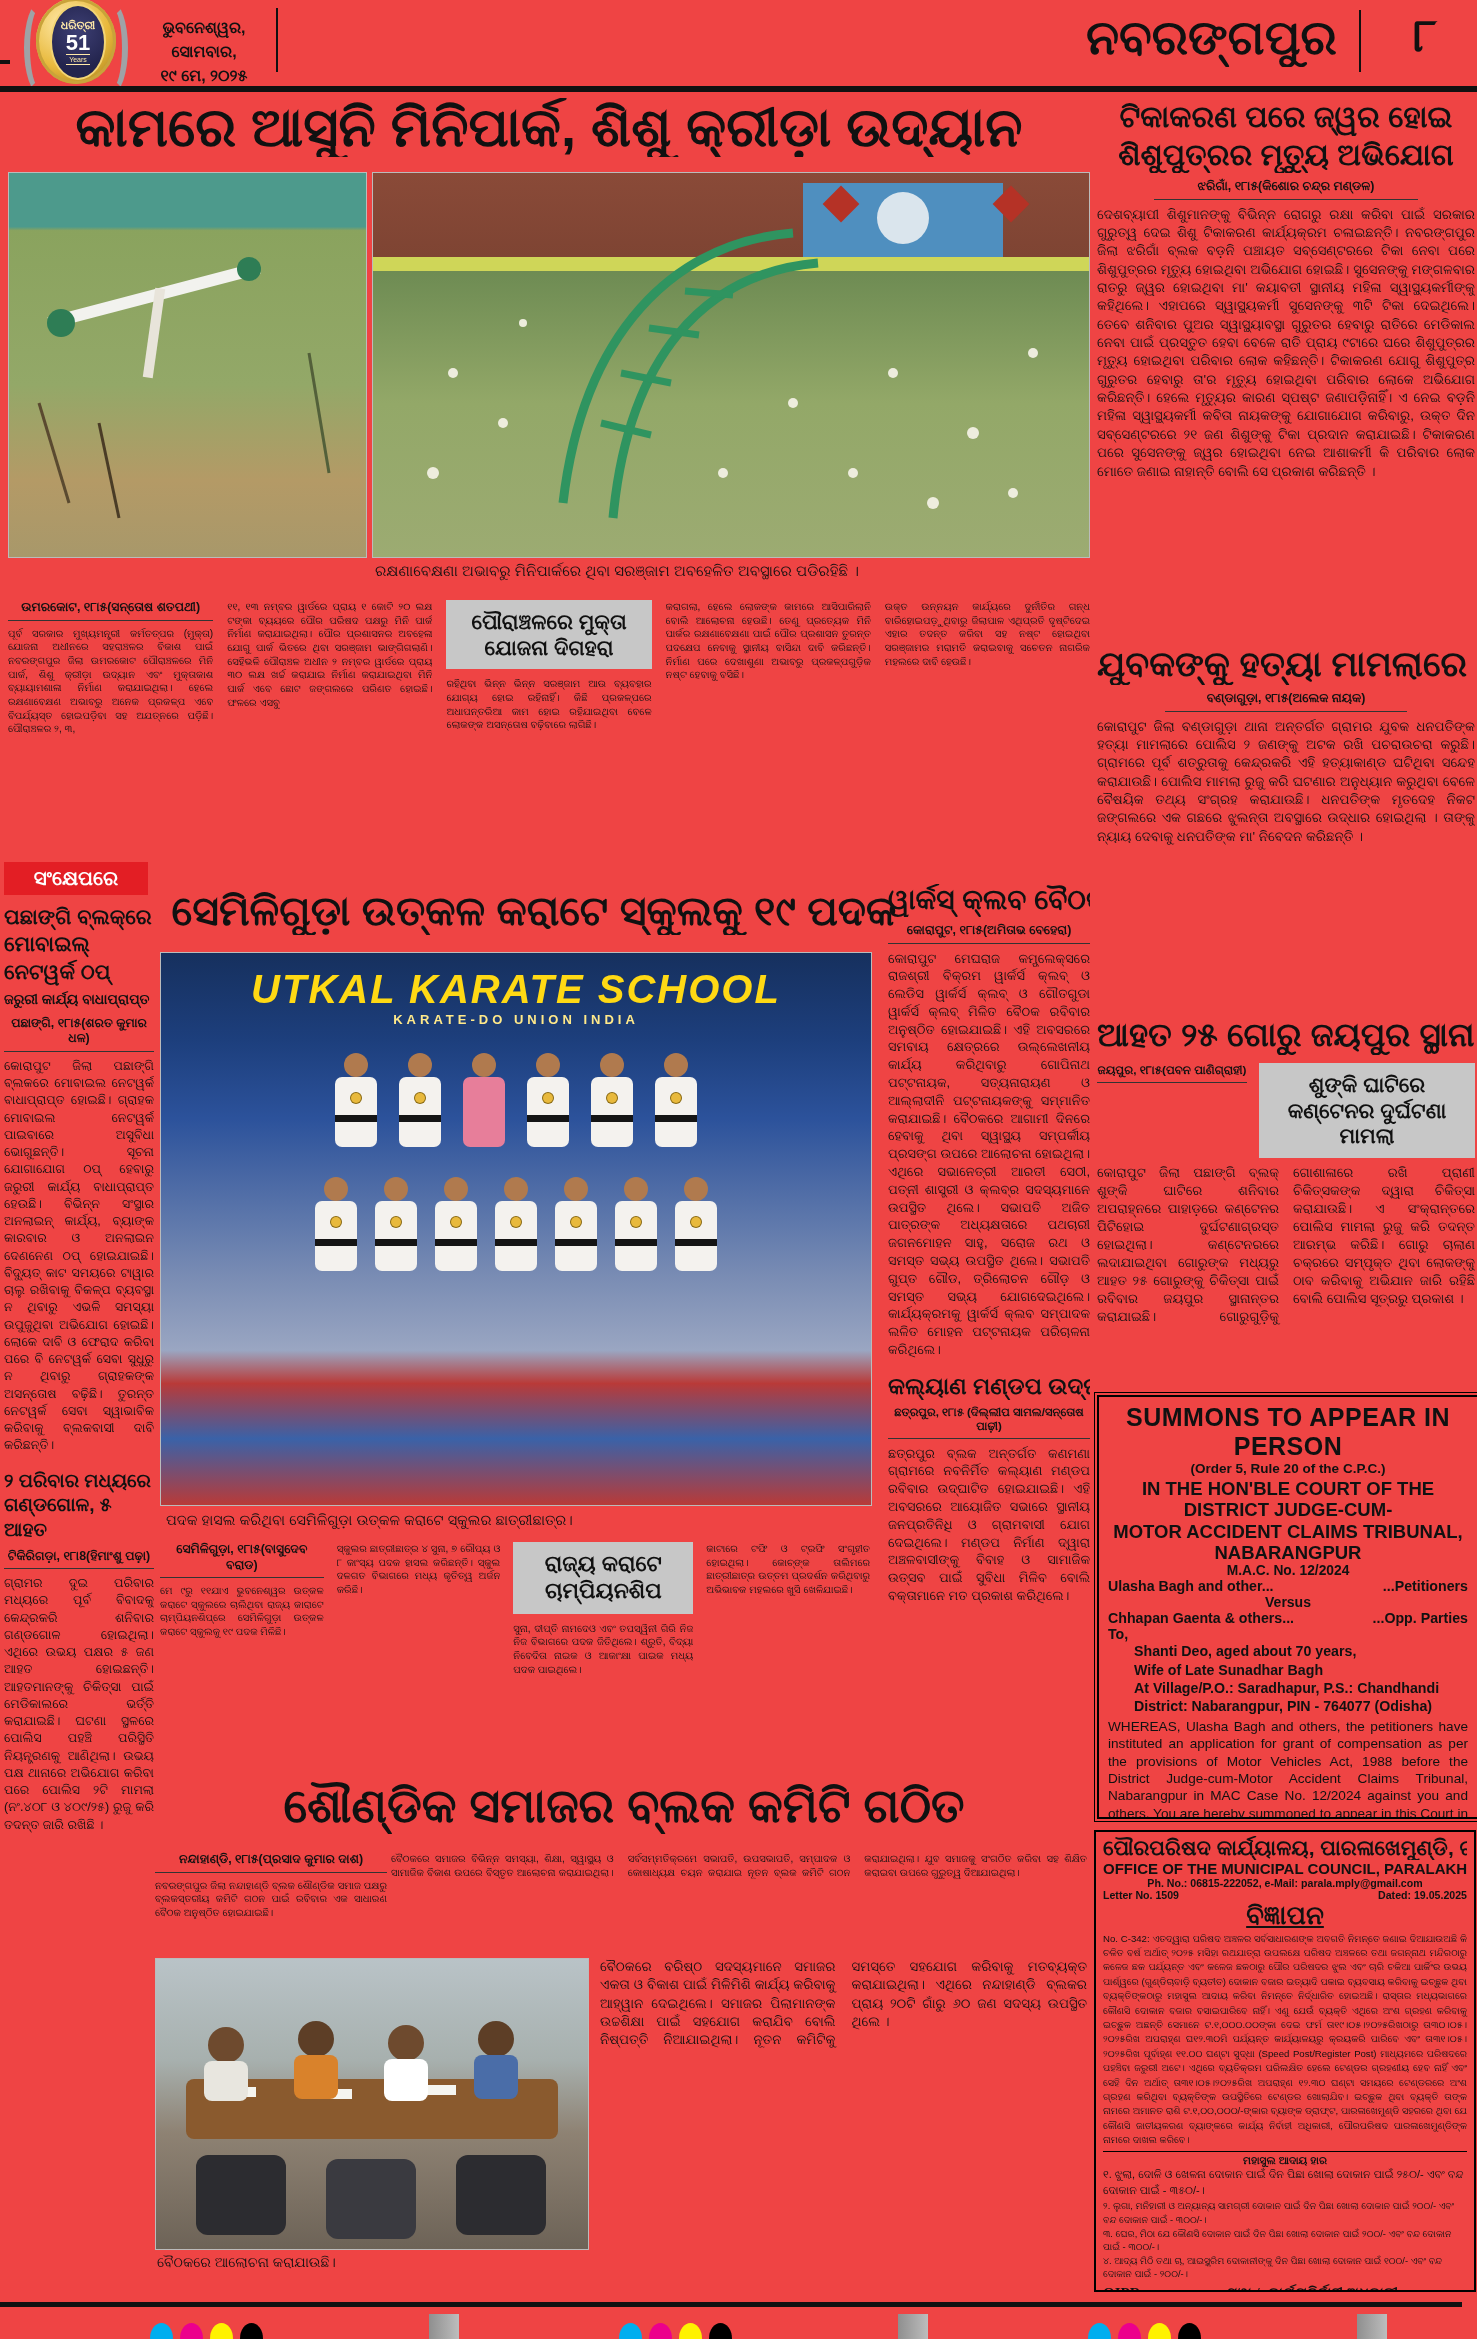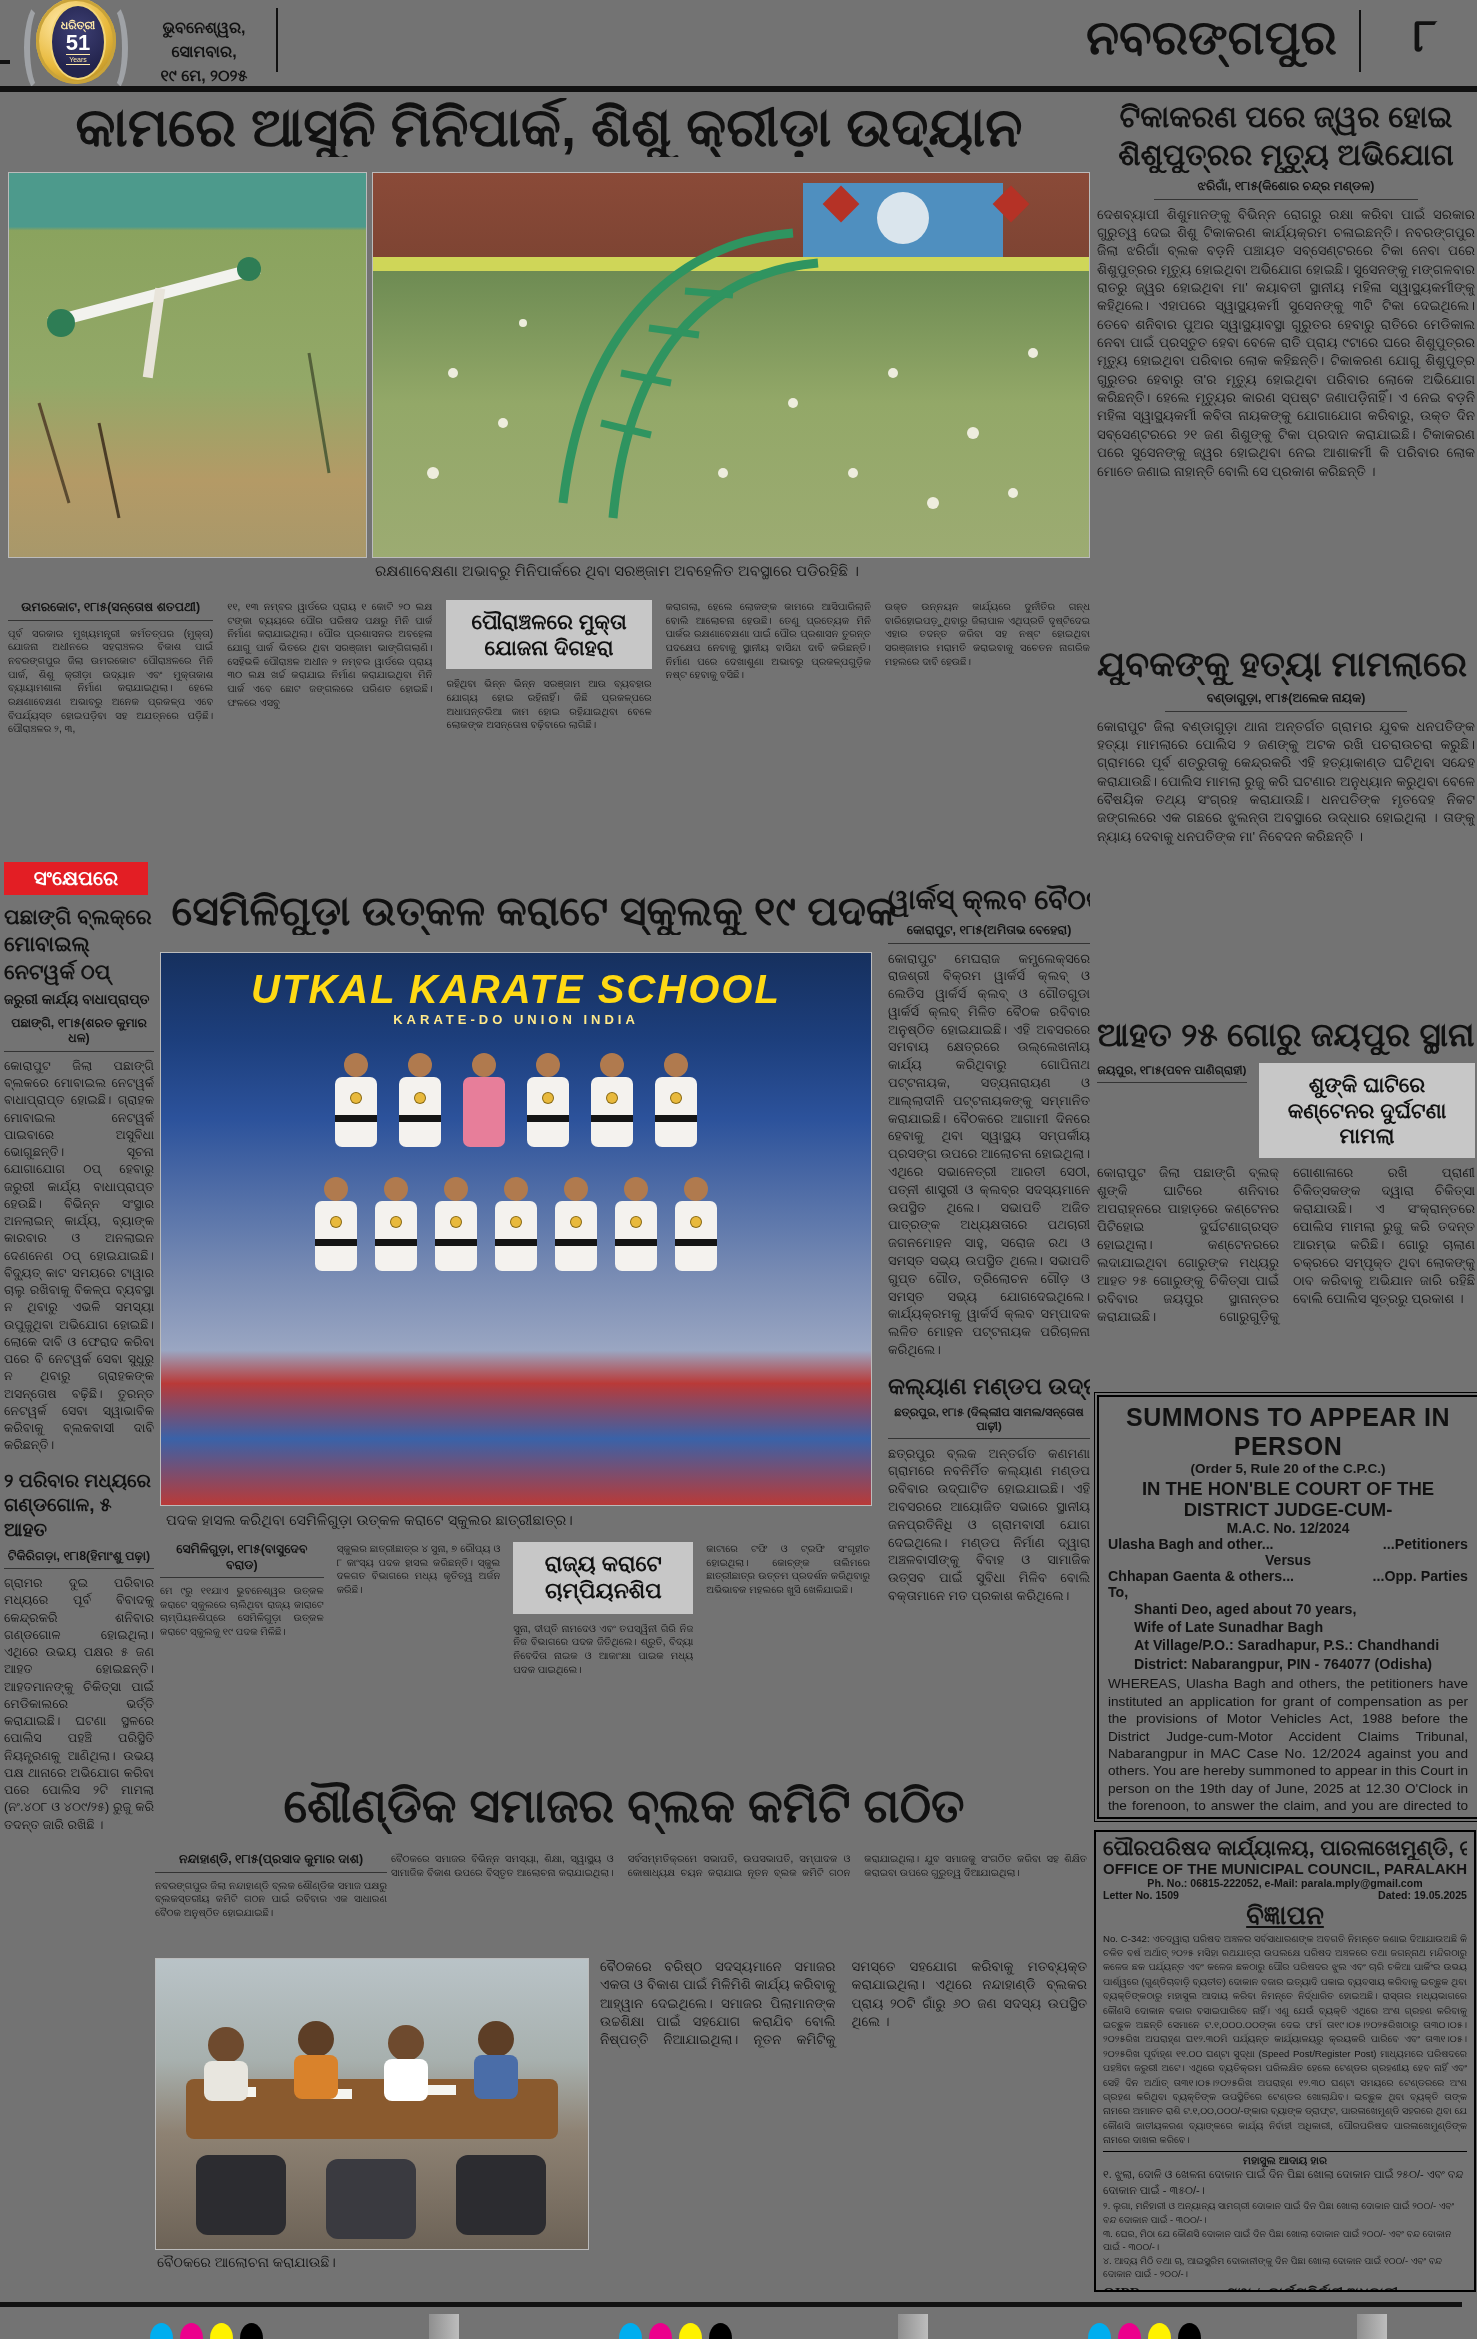--- a/index.html
+++ b/index.html
@@ -1,16 +1,16 @@
 <!DOCTYPE html>
 <html><head>
 <meta charset="utf-8">
 <style>
   html,body{margin:0;padding:0;background:#e9e9e6;}
-  .page{position:relative;width:1477px;height:2339px;background:#737373;color:#111;
+  .page{position:relative;width:1477px;height:2339px;background:#ef4444;color:#111;
         font-family:"Liberation Sans",sans-serif;overflow:hidden;}
   .abs{position:absolute;}
   .b{font-weight:bold;}
   .nw{white-space:nowrap;overflow:hidden;text-align:center;}
   .ob{font-size:10px;line-height:1.37;text-align:justify;overflow:hidden;word-break:break-word;}
   .byl{font-weight:bold;font-size:12.4px;text-align:center;border-bottom:1.6px solid #333;
        padding-bottom:4px;margin-bottom:6px;line-height:1.25;}
   .gbox{background:#c7c7c7;font-weight:bold;text-align:center;padding:9px 6px;line-height:1.22;}
   .rule{background:#111;}
   
@@ -300,20 +300,21 @@
       <div class="gbox" style="flex:1;font-size:21px;">ଶୁଙ୍କି ଘାଟିରେ କଣ୍ଟେନର ଦୁର୍ଘଟଣା ମାମଲା</div>
     </div>
     <div class="ob" style="height:228px;margin-top:6px;column-count:2;column-gap:14px;font-size:13.2px;">କୋରାପୁଟ ଜିଲା ପଛାଙ୍ଗି ବ୍ଲକ୍ ଶୁଙ୍କି ଘାଟିରେ ଶନିବାର ଅପରାହ୍ନରେ ପାହାଡ଼ରେ କଣ୍ଟେନର ପିଟିହୋଇ ଦୁର୍ଘଟଣାଗ୍ରସ୍ତ ହୋଇଥିଲା। କଣ୍ଟେନରରେ ଲଦାଯାଇଥିବା ଗୋରୁଙ୍କ ମଧ୍ୟରୁ ଆହତ ୨୫ ଗୋରୁଙ୍କୁ ଚିକିତ୍ସା ପାଇଁ ରବିବାର ଜୟପୁର ସ୍ଥାନାନ୍ତର କରାଯାଇଛି। ଗୋରୁଗୁଡ଼ିକୁ ଗୋଶାଳାରେ ରଖି ପ୍ରାଣୀ ଚିକିତ୍ସକଙ୍କ ଦ୍ୱାରା ଚିକିତ୍ସା କରାଯାଉଛି। ଏ ସଂକ୍ରାନ୍ତରେ ପୋଲିସ ମାମଲା ରୁଜୁ କରି ତଦନ୍ତ ଆରମ୍ଭ କରିଛି। ଗୋରୁ ଚାଲାଣ ଚକ୍ରରେ ସମ୍ପୃକ୍ତ ଥିବା ଲୋକଙ୍କୁ ଠାବ କରିବାକୁ ଅଭିଯାନ ଜାରି ରହିଛି ବୋଲି ପୋଲିସ ସୂତ୍ରରୁ ପ୍ରକାଶ ।</div>
   </div>
 
   <div class="abs" style="left:1094px;top:1392px;width:382px;height:424px;border:1.5px solid #000;padding:2px;">
     <div style="border:2.5px solid #000;height:100%;box-sizing:border-box;padding:6px 9px;overflow:hidden;">
       <div class="b" style="font-size:25px;text-align:center;letter-spacing:0.5px;">SUMMONS TO APPEAR IN PERSON</div>
       <div class="b" style="font-size:13.5px;text-align:center;">(Order 5, Rule 20 of the C.P.C.)</div>
       <div class="b" style="font-size:18.5px;text-align:center;line-height:1.15;margin-top:2px;">IN THE HON'BLE COURT OF THE DISTRICT JUDGE-CUM-</div>
+      <div class="b" style="font-size:18.5px;text-align:center;line-height:1.15;">MOTOR ACCIDENT CLAIMS TRIBUNAL, NABARANGPUR</div>
       <div class="b" style="font-size:13.8px;text-align:center;">M.A.C. No. 12/2024</div>
       <div class="sum-row">
           <span>Ulasha Bagh and other...</span>
           <span>...Petitioners</span>
         </div>
       <div class="b" style="font-size:14px;text-align:center;">Versus</div>
       <div class="sum-row">
           <span>Chhapan Gaenta &amp; others...</span>
           <span>...Opp. Parties</span>
         </div>

